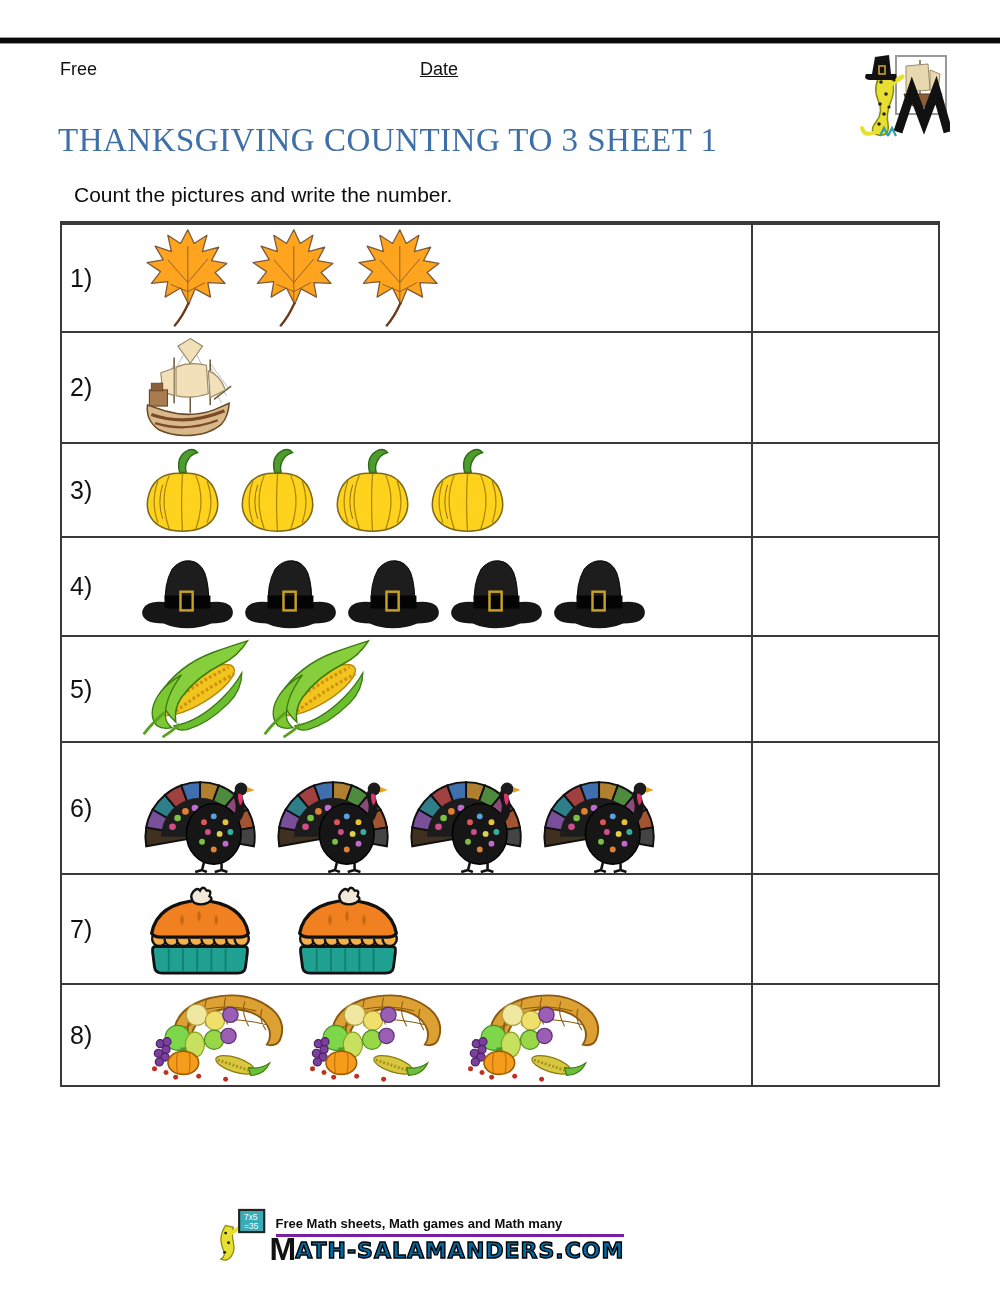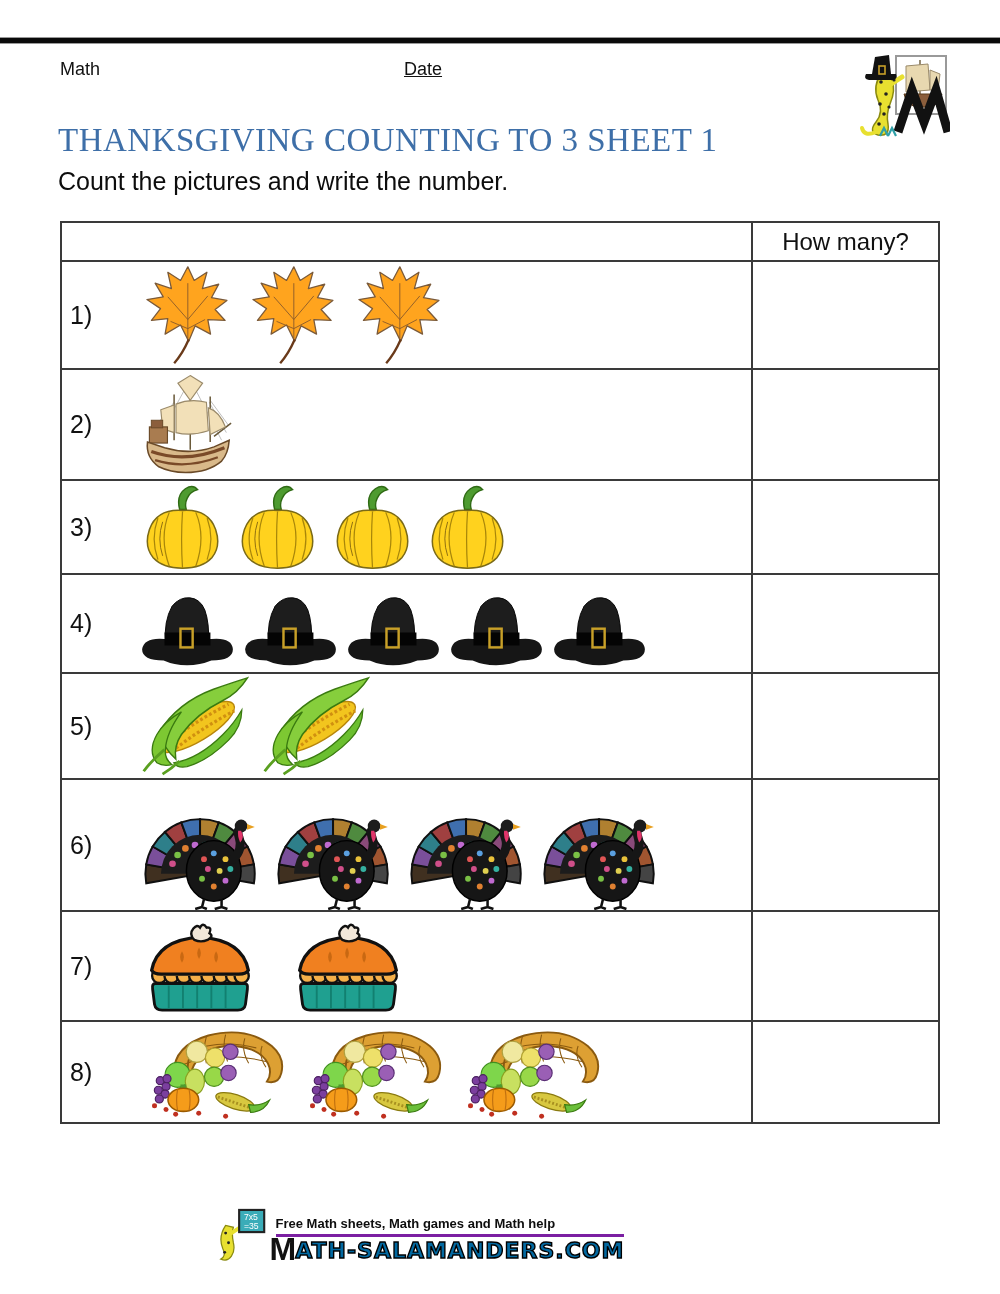--- a/index.html
+++ b/index.html
@@ -3,27 +3,27 @@
 <meta charset="utf-8">
 <style>
   html,body{margin:0;padding:0;background:#fff;}
   .page{position:relative;width:1000px;height:1294px;background:#fff;overflow:hidden;
         font-family:"Liberation Sans",sans-serif;color:#111;}
 
   .top-rule{position:absolute;top:37px;left:0;width:1000px;height:7px;
             background:#0a0a0a;border-top:1px solid #999;border-bottom:1px solid #999;box-sizing:border-box;}
 
   .name-label{position:absolute;left:60px;top:59px;font-size:18px;}
-  .date-label{position:absolute;left:404px;top:59px;font-size:18px;text-decoration:underline;}
+  .date-label{position:absolute;left:420px;top:59px;font-size:18px;text-decoration:underline;}
 
   .logo-tr{position:absolute;left:856px;top:52px;width:94px;height:86px;}
 
   .title{position:absolute;left:58px;top:122px;margin:0;font-family:"Liberation Serif",serif;
          font-weight:normal;font-size:33px;color:#3E6FA8;letter-spacing:0.5px;white-space:nowrap;}
-  .instruction{position:absolute;left:58px;top:167px;margin:0;font-size:25px;color:#0d0d0d;}
+  .instruction{position:absolute;left:58px;top:167px;margin:16px;font-size:21px;color:#0d0d0d;}
 
   .wtable{position:absolute;left:60px;top:221px;width:880px;border:2px solid #3a3a3a;box-sizing:border-box;}
   .t-header{display:grid;grid-template-columns:1fr 187px;height:37px;box-sizing:border-box;}
   .how-many{border-left:2px solid #3a3a3a;display:flex;align-items:center;justify-content:center;
             font-size:24px;box-sizing:border-box;}
   .t-row{display:grid;grid-template-columns:50px 1fr 187px;border-top:2px solid #3a3a3a;box-sizing:border-box;}
   .row-num{display:flex;align-items:center;padding-left:8px;font-size:25px;}
   .pics{display:flex;align-items:center;padding-left:26px;overflow:hidden;}
   .answer-cell{border-left:2px solid #3a3a3a;box-sizing:border-box;}
   .pic{flex:0 0 auto;overflow:visible;}
@@ -217,35 +217,31 @@
     <path d="M16 22 L19 5 L33 3 L35 22 Z" fill="#111"></path>
     <rect x="23" y="14" width="6" height="8" fill="none" stroke="#C8A028" stroke-width="1.6"></rect>
     <path d="M24 84 L28 76 L32 84 M32 84 L36 76 L40 84" stroke="#2FA0A8" stroke-width="2.2" fill="none"></path>
   </symbol>
 </defs>
 </svg>
 
 <div class="page">
   <div class="top-rule"></div>
 
-  <span class="name-label">Math</span>
+  <span class="name-label">Free</span>
   <span class="date-label">Date</span>
 
   <svg class="logo-tr" viewBox="0 0 94 86">
     <use href="#sym-logo-tr"></use>
   </svg>
 
   <h1 class="title">THANKSGIVING COUNTING TO 3 SHEET 1</h1>
   <p class="instruction">Count the pictures and write the number.</p>
 
   <div class="wtable">
-    <div class="t-header">
-      <div></div>
-      <div class="how-many">How many?</div>
-    </div>
     <div id="rows-container">
   <div class="t-row row-maple-leaf">
     <div class="row-num">1)</div>
     <div class="pics">
             <svg class="pic" viewBox="0 0 100 110">
               <use href="#sym-maple-leaf"></use>
             </svg>
             <svg class="pic" viewBox="0 0 100 110">
               <use href="#sym-maple-leaf"></use>
             </svg>
@@ -378,21 +374,21 @@
         <g fill="#222">
             <circle cx="14" cy="26" r="1.5"></circle>
             <circle cx="17" cy="36" r="1.5"></circle>
             <circle cx="13" cy="46" r="1.5"></circle>
           </g>
         <rect x="28" y="2" width="26" height="23" fill="#3AACB8" stroke="#222" stroke-width="2.2"></rect>
         <text x="33" y="12" font-size="9" fill="#fff" font-family="Liberation Sans, sans-serif">7x5</text>
         <text x="33" y="22" font-size="9" fill="#fff" font-family="Liberation Sans, sans-serif">=35</text>
       </svg>
       <div class="f-col">
-        <span class="f-tagline">Free Math sheets, Math games and Math help</span>
+        <span class="f-tagline">Free Math sheets, Math games and Math many</span>
         <span class="f-siteline">
           <span class="f-m">M</span>
           <span class="f-site">ATH-SALAMANDERS.COM</span>
         </span>
       </div>
     </div>
   </div>
 </div>
 
 </body></html>

